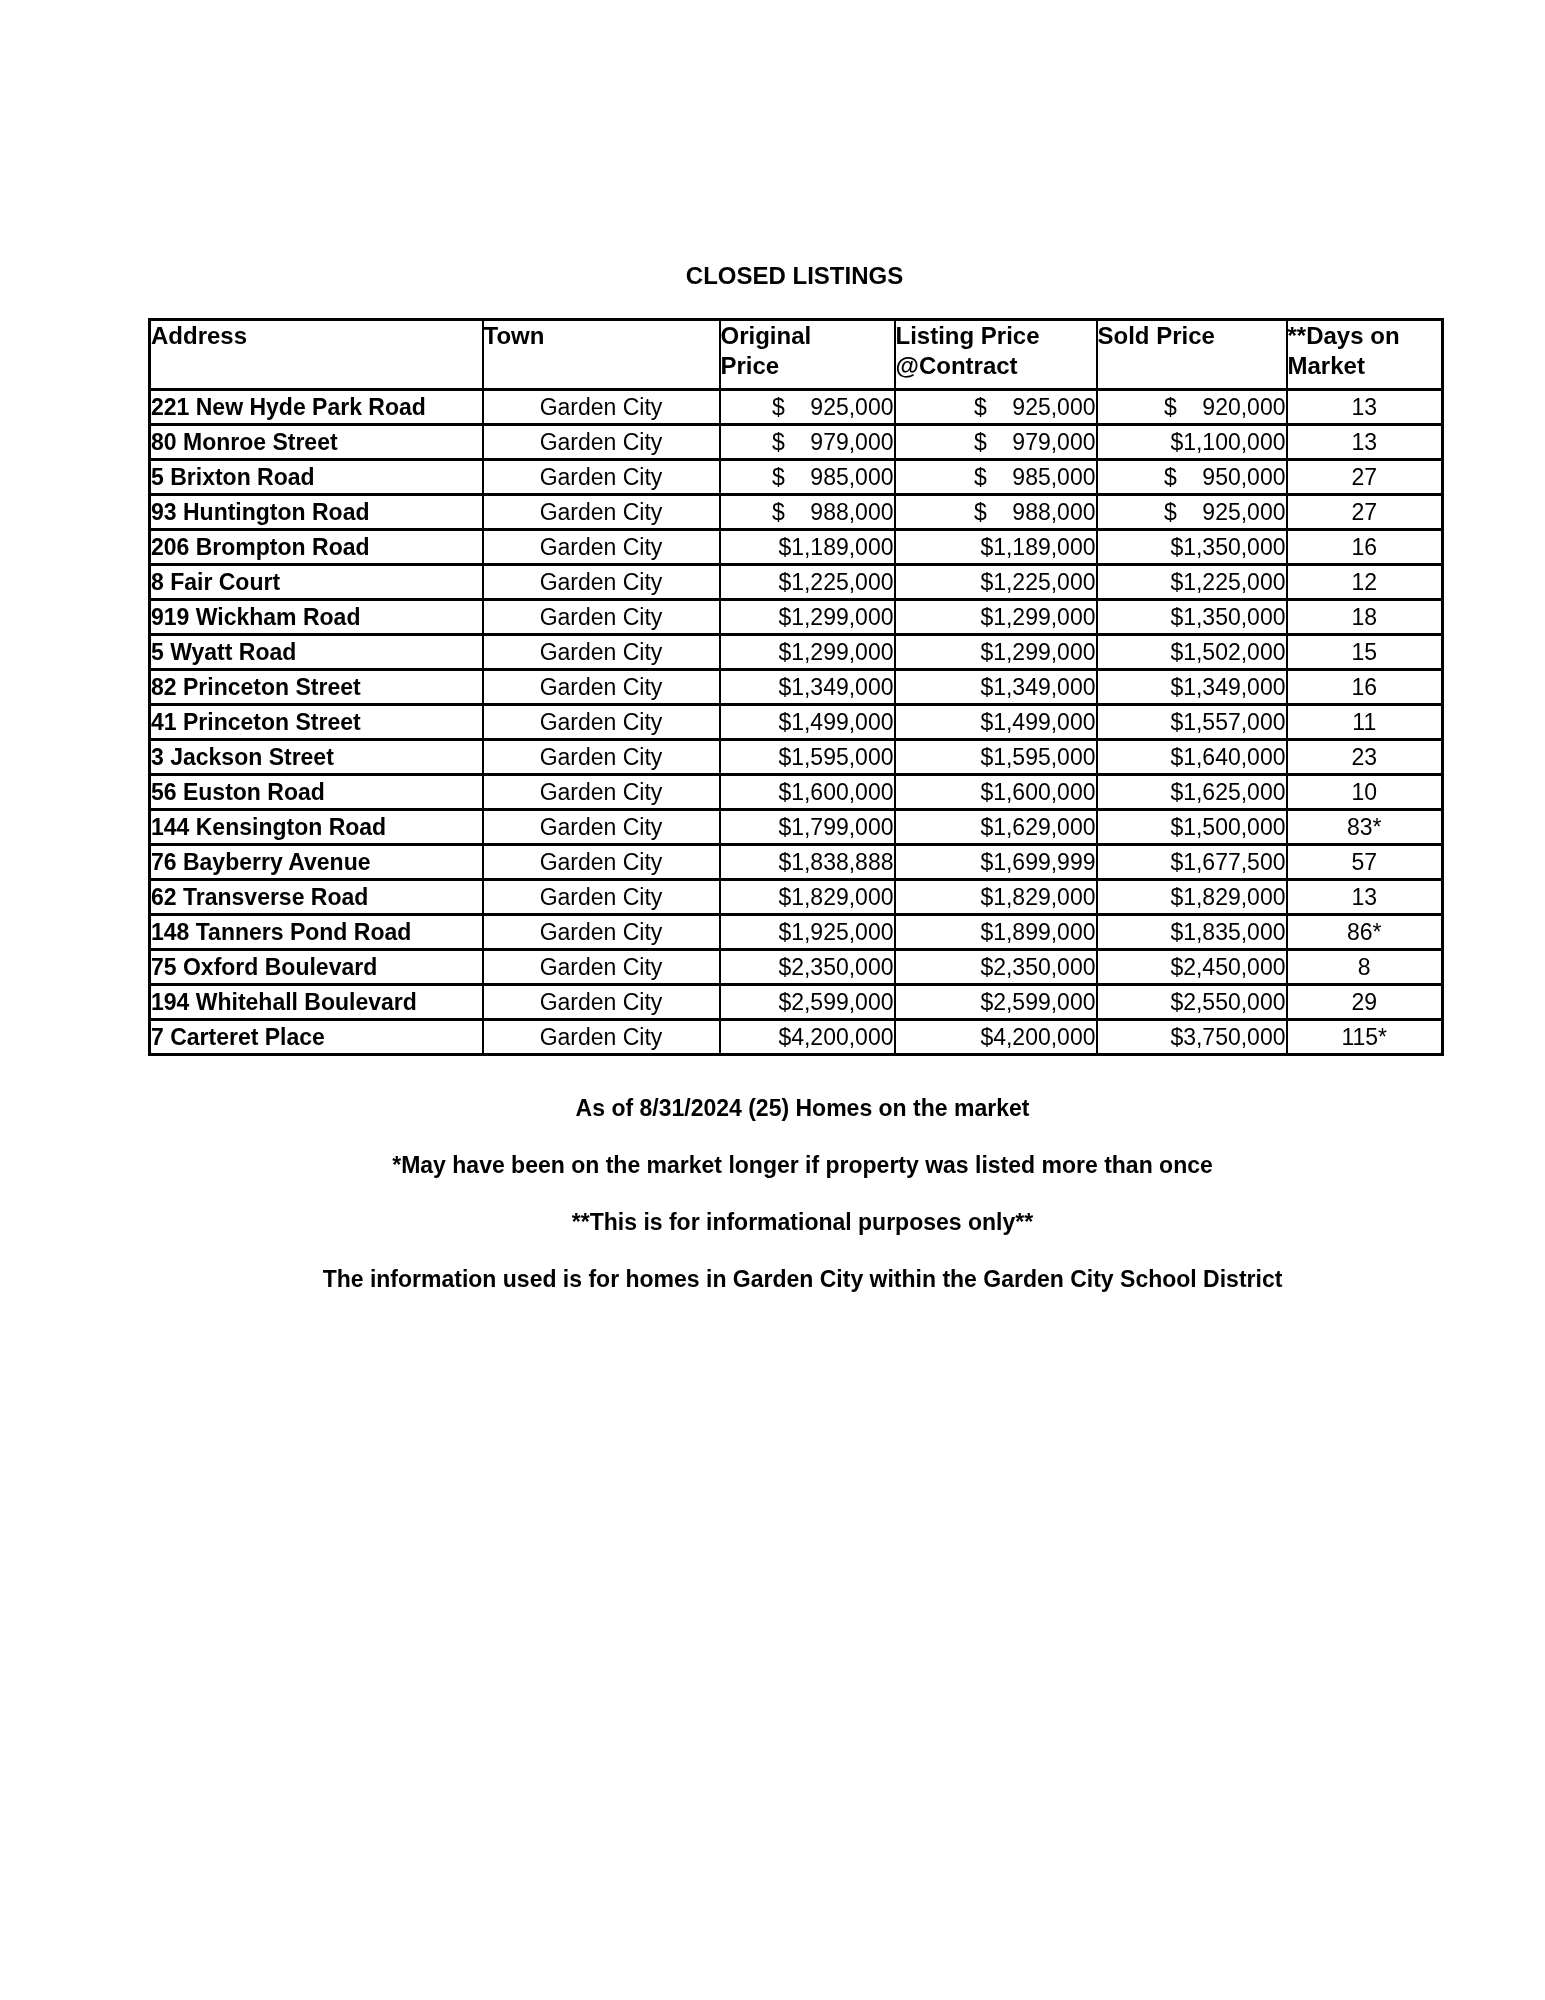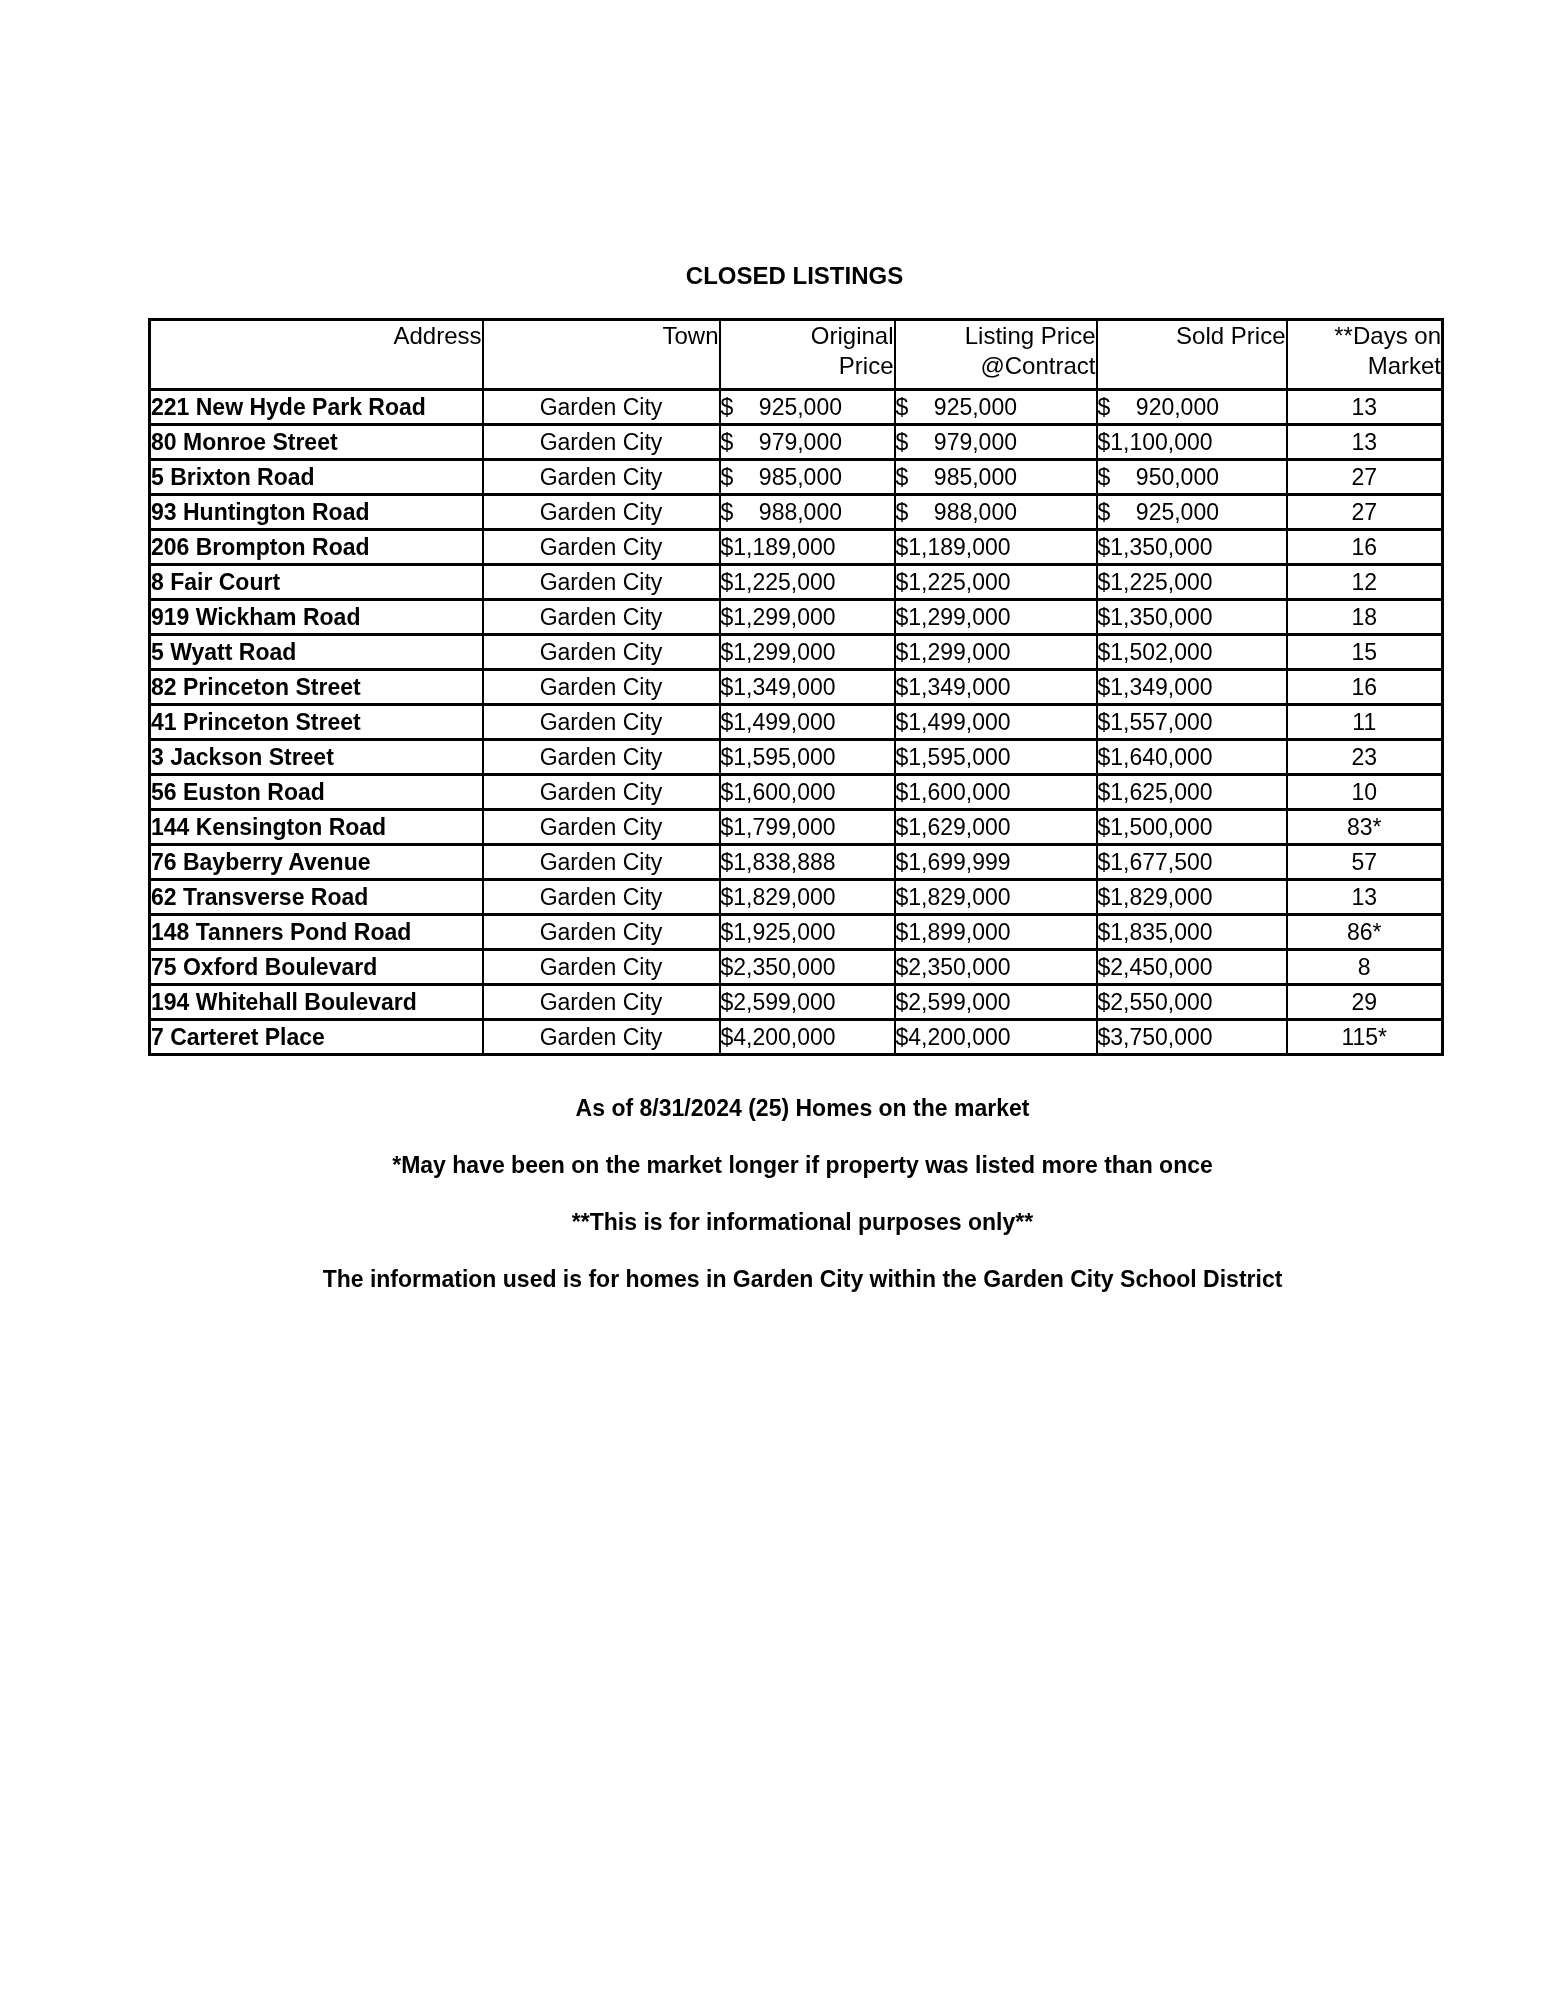--- a/index.html
+++ b/index.html
@@ -39,22 +39,22 @@
     border: 2px solid #000;
     border-top-width: 3px;
     border-bottom-width: 3px;
     padding: 0;
     overflow: hidden;
   }
   table.listings thead tr { height: 70px; }
   table.listings tbody tr { height: 35px; }
   th.col-header {
     font-size: 24px;
-    font-weight: normal;
-    text-align: right;
+    font-weight: bold;
+    text-align: left;
     vertical-align: top;
     padding-top: 4px;
     line-height: 30px;
   }
   th.col-header .hline { display: block; }
   td.td-address {
     font-size: 23px;
     font-weight: bold;
     text-align: left;
     vertical-align: middle;
@@ -64,21 +64,21 @@
   td.td-center {
     font-size: 23px;
     font-weight: normal;
     text-align: center;
     vertical-align: middle;
     white-space: nowrap;
   }
   td.td-price {
     font-size: 23px;
     font-weight: normal;
-    text-align: left;
+    text-align: right;
     vertical-align: middle;
     white-space: pre;
   }
   .notes {
     position: absolute;
     left: 156px;
     top: 1093px;
     width: 1293px;
     text-align: center;
   }

